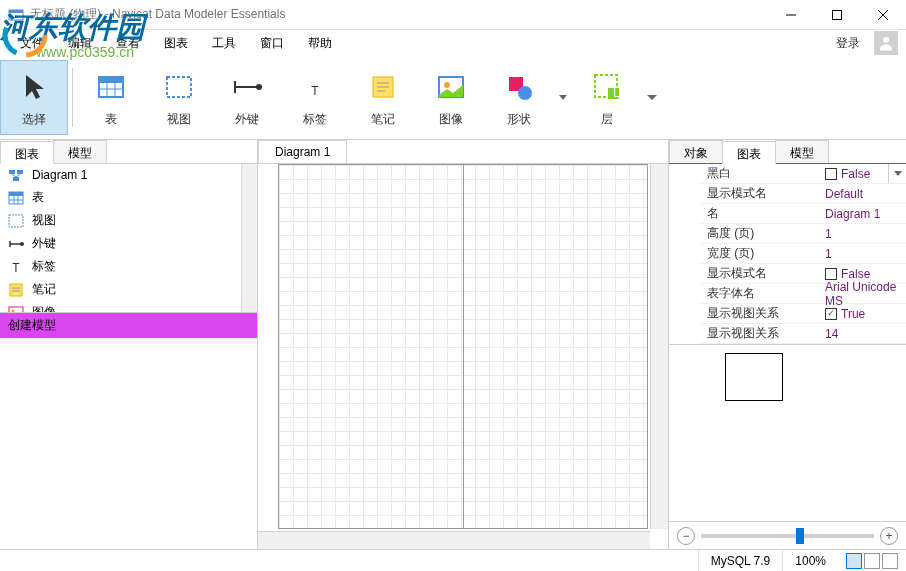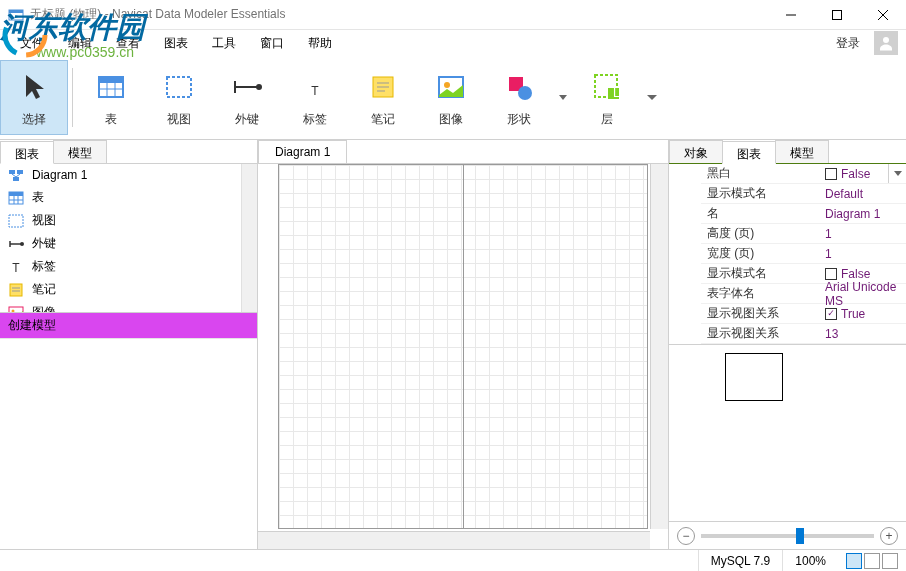--- a/index.html
+++ b/index.html
@@ -421,21 +421,21 @@
         <div class="prop-row">
           <div class="prop-label">显示视图关系</div>
           <div class="prop-value">
             <span class="prop-checkbox">✓</span>
             <span>True</span>
           </div>
         </div>
         <div class="prop-row">
           <div class="prop-label">显示视图关系</div>
           <div class="prop-value">
-            <span>13</span>
+            <span>14</span>
           </div>
         </div>
       </div>
     <div class="right-preview">
       <div class="right-preview-box"></div>
     </div>
     <div class="right-zoom">
       <div class="zoom-btn">−</div>
       <div class="zoom-slider">
           <div class="zoom-thumb"></div>

